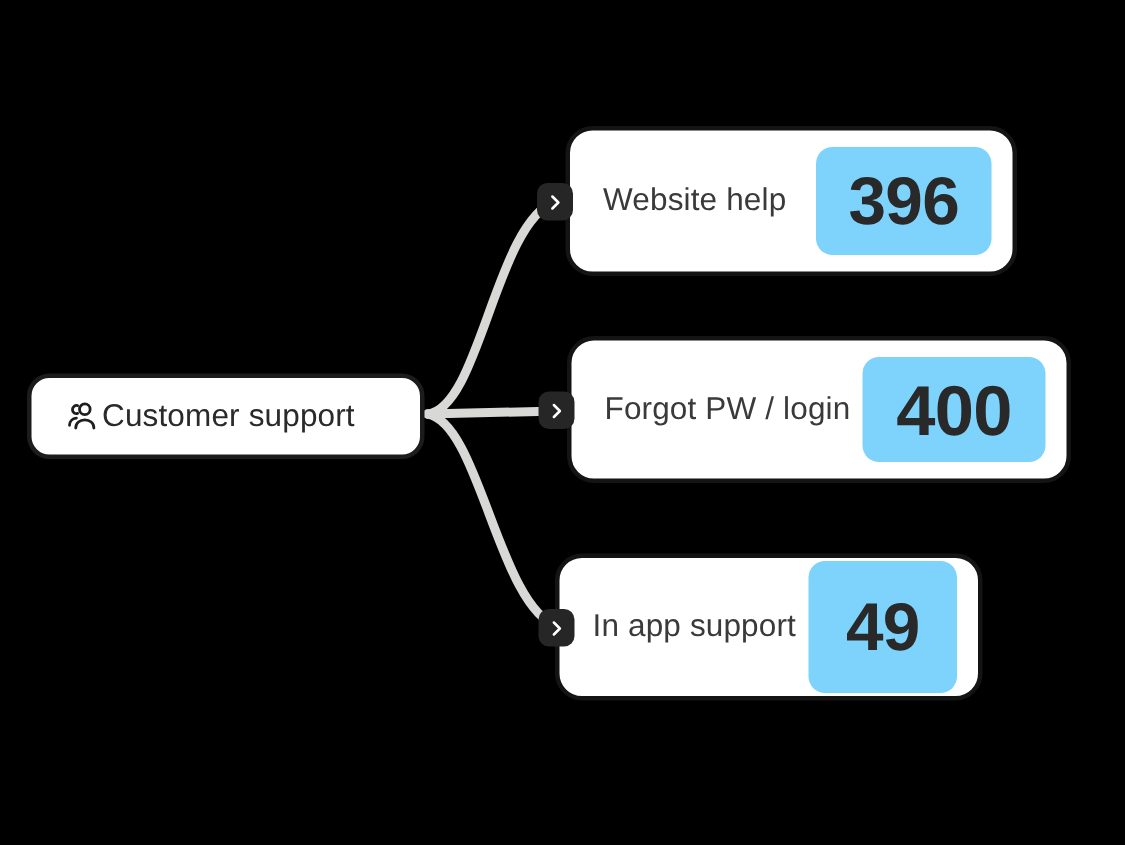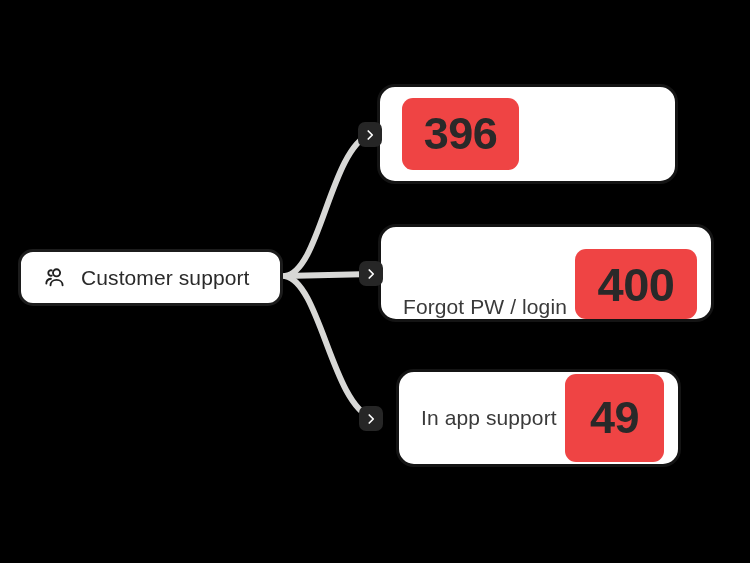--- a/index.html
+++ b/index.html
@@ -33,21 +33,20 @@
     top: 249px;
     width: 265px;
     height: 57px;
     box-sizing: border-box;
     background: #ffffff;
     border: 3px solid #1c1c1c;
     border-radius: 15px;
     display: flex;
     align-items: center;
     padding-left: 22px;
-    gap: 13px;
   }
   .source-node .people-icon {
     width: 25px;
     height: 25px;
     flex: 0 0 auto;
     display: block;
     color: #1f1f1f;
   }
   .source-label {
     font-size: 21px;
@@ -67,21 +66,21 @@
     align-items: center;
     justify-content: space-between;
   }
   .card-label {
     font-size: 21px;
     color: #3a3a3a;
     white-space: nowrap;
     letter-spacing: 0.1px;
   }
   .card-chip {
-    background: #ef4444;
+    background: #7dd3fc;
     border-radius: 11px;
     display: flex;
     align-items: center;
     justify-content: center;
     color: #292929;
     font-weight: bold;
     letter-spacing: -0.5px;
   }
 
   
@@ -98,31 +97,30 @@
     font-size: 45px;
   }
 
   
   #card-1 {
     left: 378px;
     top: 224px;
     width: 336px;
     height: 98px;
     padding: 0 14px 0 22px;
-    align-items: flex-end;
   }
   #card-1 .card-chip {
     width: 122px;
     height: 70px;
     font-size: 47px;
   }
 
   
   #card-2 {
-    left: 396px;
+    left: 370px;
     top: 369px;
     width: 285px;
     height: 98px;
     padding: 0 14px 0 22px;
   }
   #card-2 .card-chip {
     width: 99px;
     height: 88px;
     font-size: 45px;
   }
@@ -164,20 +162,21 @@
     <svg class="people-icon" viewBox="0 0 24 24" fill="none" stroke="currentColor" stroke-width="1.8" stroke-linecap="round" stroke-linejoin="round" xmlns="http://www.w3.org/2000/svg">
       <circle cx="13" cy="7.5" r="3.4"></circle>
       <path d="M7.2 19.5c0-3.2 2.6-5.2 5.8-5.2s5.8 2 5.8 5.2"></path>
       <path d="M8.4 5.2a2.6 2.6 0 1 0 0 5"></path>
       <path d="M7.6 13.2c-2.6.25-4.4 2.1-4.4 4.6"></path>
     </svg>
     <span class="source-label">Customer support</span>
   </div>
 
   <div class="card" id="card-0">
+    <span class="card-label">Website help</span>
     <span class="card-chip">396</span>
   </div>
 
   <div class="card" id="card-1">
     <span class="card-label">Forgot PW / login</span>
     <span class="card-chip">400</span>
   </div>
 
   <div class="card" id="card-2">
     <span class="card-label">In app support</span>

